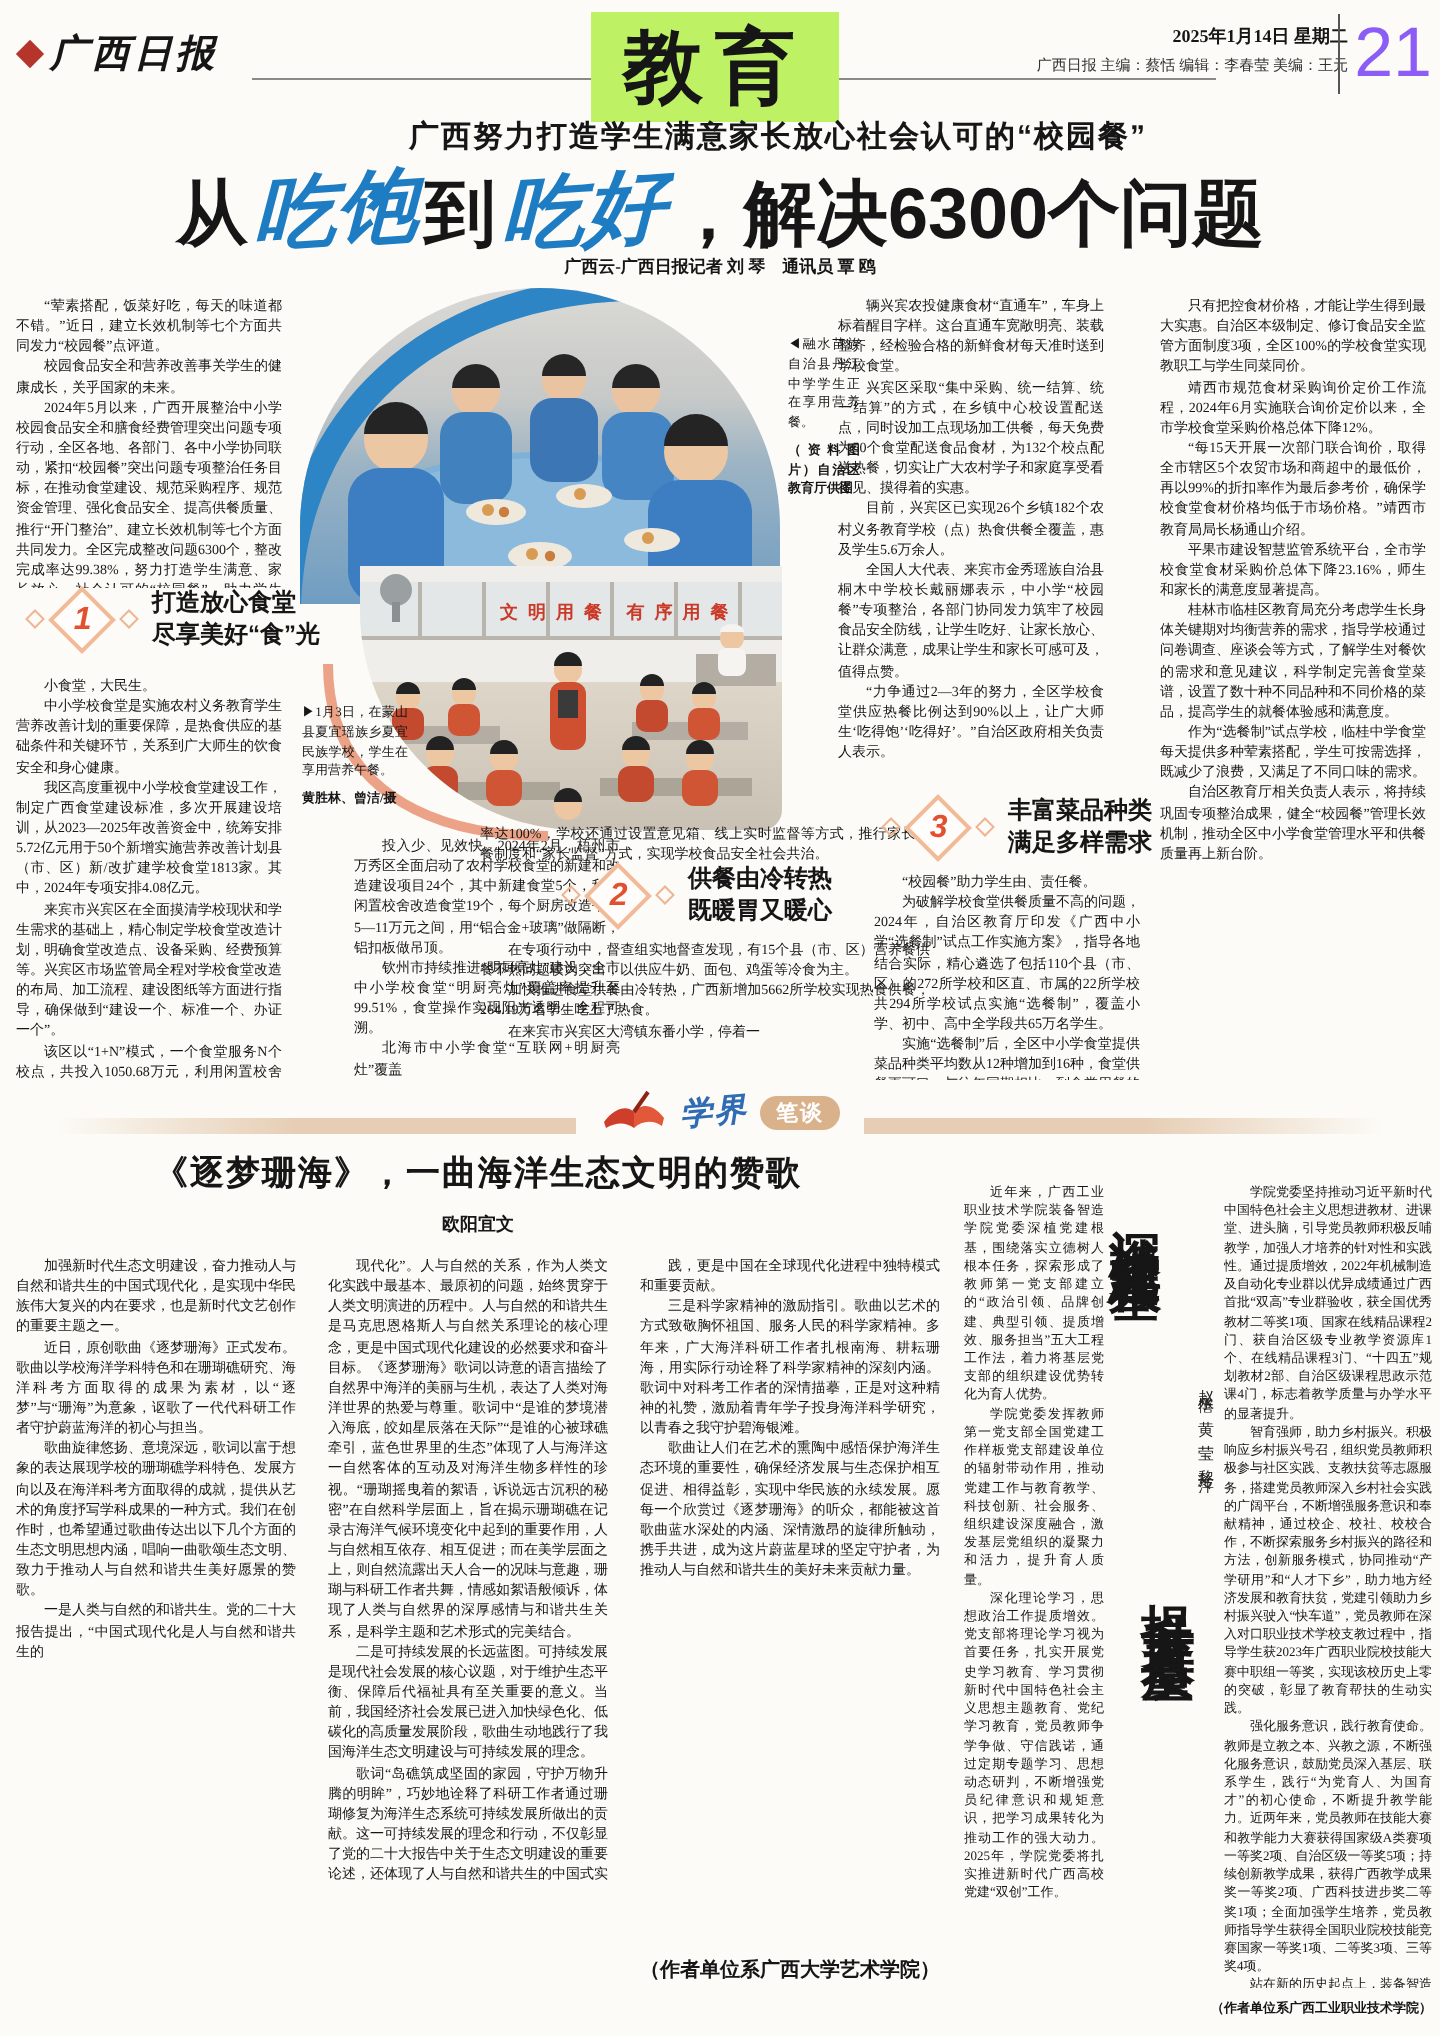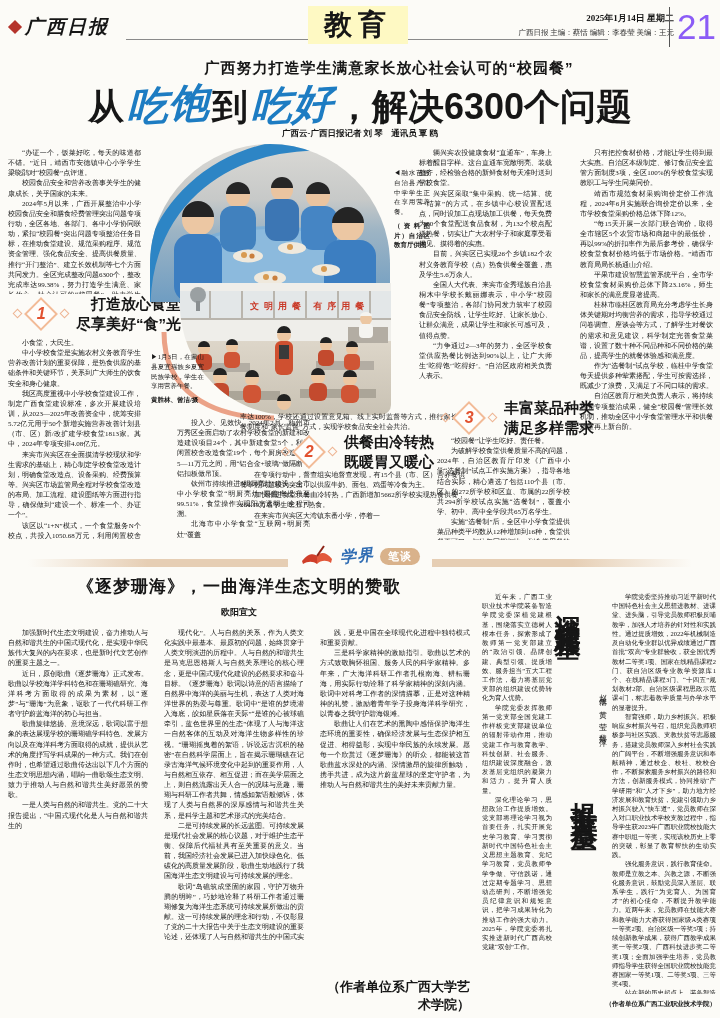--- a/index.html
+++ b/index.html
@@ -5,21 +5,21 @@
   * { box-sizing:border-box; margin:0; padding:0; }
   html,body { width:720px; }
   body { background:#e9e7e2; font-family:"Liberation Serif", serif; }
   #page { position:relative; width:720px; height:1018px; background:#fcfbf7; overflow:hidden; color:#161616; }
 
   
   .header-line { position:absolute; left:126px; right:112px; top:39px; height:1px; background:#8a8a8a; }
   .masthead { position:absolute; left:10px; top:14px; display:flex; align-items:center; gap:5px; }
   .masthead-logo { width:10px; height:10px; background:#b5342c; transform:rotate(45deg); }
   .masthead-name { font-size:19px; font-weight:bold; font-style:italic; letter-spacing:2px; }
-  .section-title { position:absolute; left:50%; transform:translateX(-52%); top:6px; font-size:28px; font-weight:bold; background:#fef9c3; padding:0 16px; letter-spacing:6px; }
+  .section-title { position:absolute; left:50%; transform:translateX(-52%); top:6px; font-size:40px; font-weight:bold; background:#bef264; padding:0 16px; letter-spacing:6px; }
   .header-right { position:absolute; right:46px; top:12px; text-align:right; }
   .header-date { font-size:9px; font-weight:bold; }
   .header-staff { font-size:7.5px; color:#333; margin-top:3px; }
   .pagenum-wrap { position:absolute; right:4px; top:6px; display:flex; align-items:center; gap:7px; height:42px; }
   .pagenum-rule { width:1px; height:40px; background:#555; }
   .pagenum { font-size:35px; font-family:"Liberation Sans",sans-serif; color:#8b5cf6; }
 
   
   .kicker { position:absolute; top:59px; left:0; width:100%; text-align:center; font-size:15px; font-weight:bold; font-family:"Liberation Sans",sans-serif; letter-spacing:1px;margin-left:29px; }
   .headline { position:absolute; top:78px; left:0; width:100%; text-align:center; font-family:"Liberation Sans",sans-serif; font-weight:bold; font-size:36px; white-space:nowrap; }
@@ -40,21 +40,21 @@
   #col5  { left:580px; top:148px; width:133px; height:392px; }
 
   
   .badge-row { position:absolute; display:flex; align-items:center; gap:8px; }
   #badge1 { left:14px;  top:294px; }
   #badge2 { left:282px; top:432px; }
   #badge3 { left:442px; top:398px; }
   .dia-sm { width:7px; height:7px; border:1px solid #eeb493; transform:rotate(45deg); flex:0 0 auto; }
   .dia-lg { width:24px; height:24px; border:2px solid #f2bb97; transform:rotate(45deg); display:flex; align-items:center; justify-content:center; background:#fffdfb; flex:0 0 auto; }
   .dia-num { transform:rotate(-45deg); font-size:16px; font-weight:bold; font-style:italic; color:#e2512f; font-family:"Liberation Sans",sans-serif; }
-  .badge-titles { display:flex; flex-direction:column; font-size:15px; font-weight:bold; line-height:1.3; font-family:"Liberation Sans",sans-serif; white-space:nowrap;text-align:right; }
+  .badge-titles { display:flex; flex-direction:column; font-size:12px; font-weight:bold; line-height:1.3; font-family:"Liberation Sans",sans-serif; white-space:nowrap; }
 
   
   #photo1 { position:absolute; left:150px; top:144px; width:240px; height:158px; border-radius:120px 120px 0 0; overflow:hidden; }
   #photo2 { position:absolute; left:180px; top:283px; width:211px; height:132px; border-radius:0 0 10px 110px; overflow:hidden; }
   #arc-swoosh { position:absolute; left:156px; top:330px; pointer-events:none; }
   .caption { position:absolute; font-size:6.5px; line-height:1.5; text-align:justify; }
   #caption1 { left:394px; top:168px; width:36px; }
   #caption2 { left:151px; top:352px; width:53px; }
   .caption .credit { font-weight:bold; display:block; margin-top:4px; }
 
@@ -64,21 +64,21 @@
   .banner-badge { position:absolute; top:545px; left:50%; transform:translateX(-50%); display:flex; align-items:center; gap:6px; background:#fcfbf7; padding:0 12px; }
   .banner-word1 { color:#2f6cb3; font-weight:bold; font-style:italic; font-size:16px; transform:rotate(-5deg); letter-spacing:1px; }
   .banner-word2 { background:#d9b28b; color:#fff; font-size:11px; font-weight:bold; border-radius:9px; padding:1px 8px; letter-spacing:1px; }
 
   
   .essay-title { position:absolute; top:575px; left:0; width:478px; text-align:center; font-size:17px; font-weight:bold; letter-spacing:1px; }
   .essay-author { position:absolute; top:606px; left:0; width:478px; text-align:center; font-size:9px; font-weight:bold; }
   #es1 { left:8px;   top:628px; width:140px; height:380px; }
   #es2 { left:164px; top:628px; width:140px; height:380px; }
   #es3 { left:320px; top:628px; width:150px; height:360px; }
-  .essay-credit { position:absolute; left:320px; top:978px; width:150px; text-align:right; font-weight:bold; font-size:13px; }
+  .essay-credit { position:absolute; left:320px; top:978px; width:150px; font-weight:bold; font-size:10px; }
 
   
   #pacol1 { left:482px; top:592px; width:70px; height:424px; font-size:6.5px; line-height:1.42; }
   #pacol2 { left:612px; top:592px; width:104px; height:402px; font-size:6.5px; line-height:1.42; }
   .pa-head1 { position:absolute; left:550px; top:594px; writing-mode:vertical-rl; font-size:26px; font-weight:bold; letter-spacing:4px; }
   .pa-authors { position:absolute; left:596px; top:688px; writing-mode:vertical-rl; font-size:8px; letter-spacing:2px; color:#222; }
   .pa-head2 { position:absolute; left:566px; top:780px; writing-mode:vertical-rl; font-size:27px; font-weight:bold; letter-spacing:5px; }
   .pa-credit { position:absolute; left:582px; top:1000px; width:134px; text-align:right; font-weight:bold; font-size:6.5px; }
 </style>
 </head>
@@ -99,21 +99,21 @@
   <div class="pagenum-wrap">
     <span class="pagenum-rule"></span>
     <span class="pagenum">21</span>
   </div>
 
   <div class="kicker">广西努力打造学生满意家长放心社会认可的“校园餐”</div>
   <div class="headline"><span>从</span><span class="blue">吃饱</span><span>到</span><span class="blue">吃好</span><span>，解决6300个问题</span></div>
   <div class="byline">广西云-广西日报记者 刘 琴　通讯员 覃 鸥</div>
 
   <div class="bodycol" id="col1a">
-      <p>“办证一个，饭菜好吃，每天的味道都不错。”近日，靖西市安德镇中心小学学生梁晓鹃对“校园餐”点评道。</p>
+      <p>“荤素搭配，饭菜好吃，每天的味道都不错。”近日，建立长效机制等七个方面共同发力“校园餐”点评道。</p>
       <p>校园食品安全和营养改善事关学生的健康成长，关乎国家的未来。</p>
       <p>2024年5月以来，广西开展整治中小学校园食品安全和膳食经费管理突出问题专项行动，全区各地、各部门、各中小学协同联动，紧扣“校园餐”突出问题专项整治任务目标，在推动食堂建设、规范采购程序、规范资金管理、强化食品安全、提高供餐质量、推行“开门整治”、建立长效机制等七个方面共同发力。全区完成整改问题6300个，整改完成率达99.38%，努力打造学生满意、家长放心、社会认可的“校园餐”，助力学生由“吃得饱”向“吃得好”转变。</p>
     </div>
 
   <div class="badge-row" id="badge1">
     <span class="dia-sm"></span>
     <span class="dia-lg">
         <span class="dia-num">1</span>
       </span>
     <span class="dia-sm"></span>
@@ -299,21 +299,21 @@
         <span class="dia-num">3</span>
       </span>
     <span class="dia-sm"></span>
     <span class="badge-titles">
       <span>丰富菜品种类</span>
       <span>满足多样需求</span>
     </span>
   </div>
 
   <div class="bodycol" id="col4b">
-      <p>“校园餐”让学生吃好、责任餐。</p>
+      <p>“校园餐”助力学生由、责任餐。</p>
       <p>为破解学校食堂供餐质量不高的问题，2024年，自治区教育厅印发《广西中小学“选餐制”试点工作实施方案》，指导各地结合实际，精心遴选了包括110个县（市、区）的272所学校和区直、市属的22所学校共294所学校试点实施“选餐制”，覆盖小学、初中、高中全学段共65万名学生。</p>
       <p>实施“选餐制”后，全区中小学食堂提供菜品种类平均数从12种增加到16种，食堂供餐更可口。与往年同期相比，到食堂用餐的学生明显增多，学生和家长对本校食堂的满意度提高了2%至10%不等。</p>
     </div>
   <div class="bodycol" id="col5">
       <p>只有把控食材价格，才能让学生得到最大实惠。自治区本级制定、修订食品安全监管方面制度3项，全区100%的学校食堂实现教职工与学生同菜同价。</p>
       <p>靖西市规范食材采购询价定价工作流程，2024年6月实施联合询价定价以来，全市学校食堂采购价格总体下降12%。</p>
       <p>“每15天开展一次部门联合询价，取得全市辖区5个农贸市场和商超中的最低价，再以99%的折扣率作为最后参考价，确保学校食堂食材价格均低于市场价格。”靖西市教育局局长杨通山介绍。</p>
       <p>平果市建设智慧监管系统平台，全市学校食堂食材采购价总体下降23.16%，师生和家长的满意度显著提高。</p>
       <p>桂林市临桂区教育局充分考虑学生长身体关键期对均衡营养的需求，指导学校通过问卷调查、座谈会等方式，了解学生对餐饮的需求和意见建议，科学制定完善食堂菜谱，设置了数十种不同品种和不同价格的菜品，提高学生的就餐体验感和满意度。</p>
       <p>作为“选餐制”试点学校，临桂中学食堂每天提供多种荤素搭配，学生可按需选择，既减少了浪费，又满足了不同口味的需求。</p>

